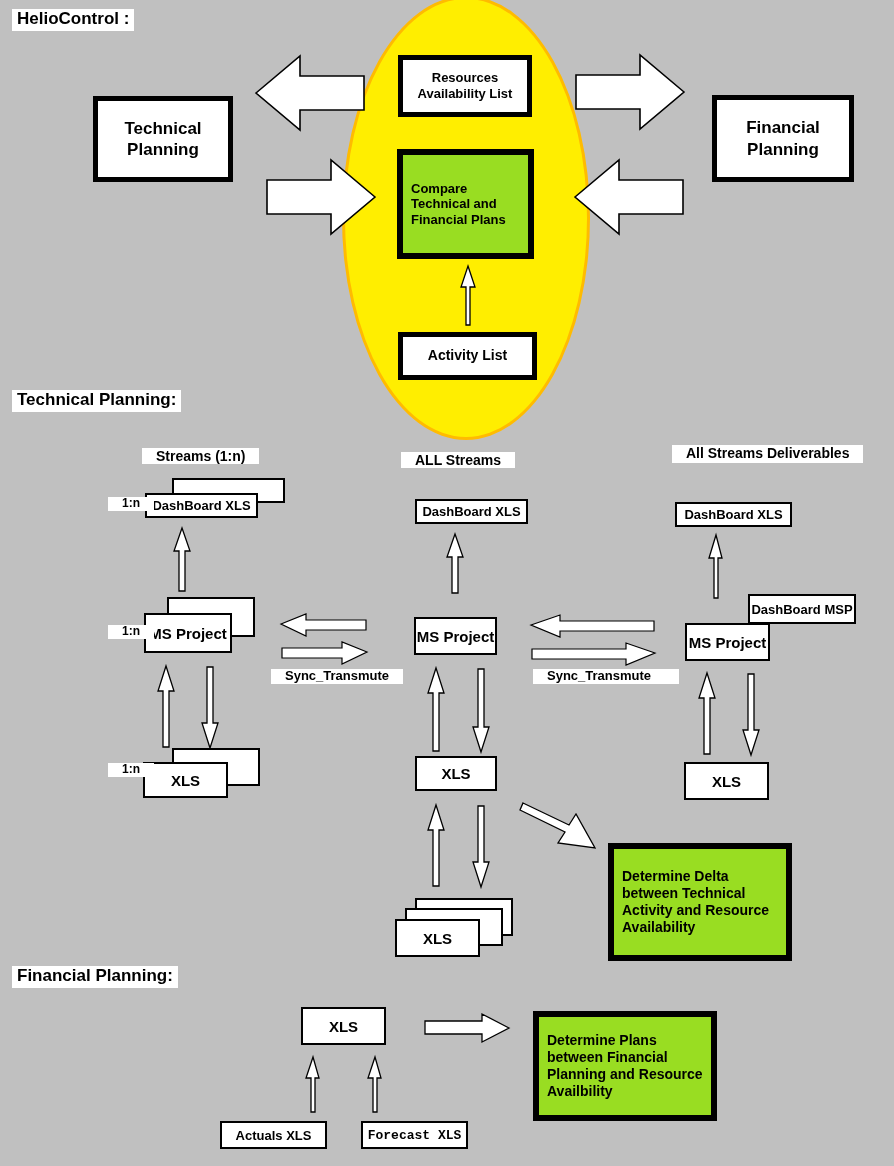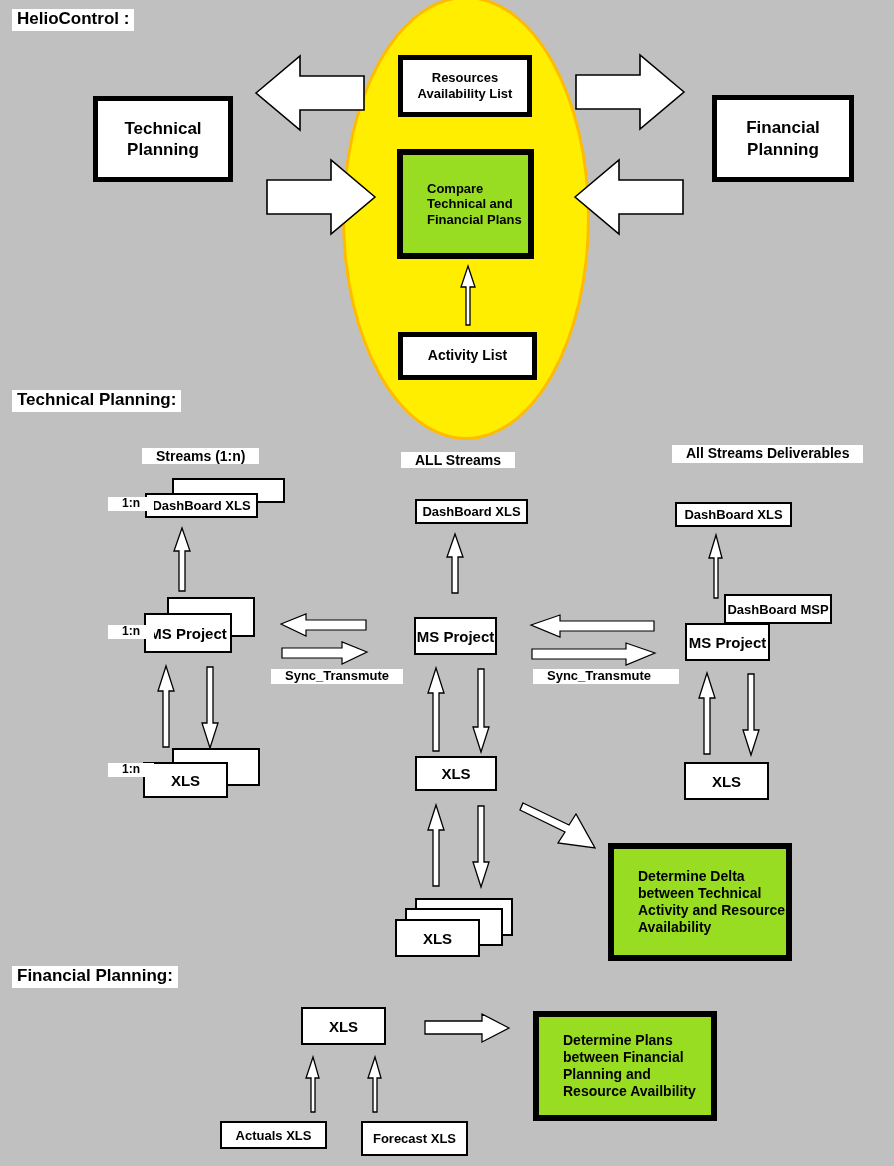--- a/index.html
+++ b/index.html
@@ -53,21 +53,21 @@
   .box-green {
     background: #99dd22;
     border: 6px solid #000000;
     box-sizing: border-box;
     display: flex;
     align-items: center;
     font-weight: bold;
     color: #000;
     line-height: 1.2;
   }
-  .box-green .inner { padding-left: 24px; text-align: left; }
+  .box-green .inner { padding-left: 8px; text-align: left; }
   .box-thin {
     background: #ffffff;
     border: 2px solid #000000;
     box-sizing: border-box;
     display: flex;
     align-items: center;
     justify-content: center;
     font-weight: bold;
     color: #000;
     text-align: center;
@@ -263,21 +263,21 @@
   <div class="abs box-thin" style="left:675px; top:502px; width:117px; height:25px; font-size:13px;">
     <span>DashBoard XLS</span>
   </div>
 
   <div class="abs" style="left:707px; top:534px; width:18px; height:66px;">
     <svg class="arrow-svg" width="18" height="66" viewBox="0 0 18 66">
       <polygon points="9,1 15,24 11,24 11,64 7,64 7,24 2,24" fill="#ffffff" stroke="#000000" stroke-width="1.3"></polygon>
     </svg>
   </div>
 
-  <div class="abs box-thin" style="left:724px; top:594px; width:108px; height:30px; font-size:13px;">
+  <div class="abs box-thin" style="left:748px; top:594px; width:108px; height:30px; font-size:13px;">
     <span>DashBoard MSP</span>
   </div>
 
   <div class="abs box-thin" style="left:685px; top:623px; width:85px; height:38px; font-size:15px;">
     <span>MS Project</span>
   </div>
 
   <div class="abs" style="left:696px; top:672px; width:22px; height:84px;">
     <svg class="arrow-svg" width="22" height="84" viewBox="0 0 22 84">
       <polygon points="11,1 19,26 14,26 14,82 8,82 8,26 3,26" fill="#ffffff" stroke="#000000" stroke-width="1.3"></polygon>
@@ -310,21 +310,21 @@
   </div>
   <div class="abs" style="left:366px; top:1056px; width:18px; height:58px;">
     <svg class="arrow-svg" width="18" height="58" viewBox="0 0 18 58">
       <polygon points="9,1 15,22 11,22 11,56 7,56 7,22 2,22" fill="#ffffff" stroke="#000000" stroke-width="1.3"></polygon>
     </svg>
   </div>
 
   <div class="abs box-thin" style="left:220px; top:1121px; width:107px; height:28px; font-size:13px;">
     <span>Actuals XLS</span>
   </div>
-  <div class="abs box-thin" style="left:361px; top:1121px; width:107px; height:35px; font-size:13px;">
+  <div class="abs box-thin" style="left:361px; top:1121px; width:107px; height:28px; font-size:13px;font-family:Liberation Mono, monospace;">
     <span>Forecast XLS</span>
   </div>
 
   <div class="abs" style="left:424px; top:1012px; width:86px; height:32px;">
     <svg class="arrow-svg" width="86" height="32" viewBox="0 0 86 32">
       <polygon points="85,16 58,2 58,9 1,9 1,22 58,22 58,30" fill="#ffffff" stroke="#000000" stroke-width="1.3"></polygon>
     </svg>
   </div>
 
   <div class="abs box-green" style="left:533px; top:1011px; width:184px; height:110px; font-size:14px;">

